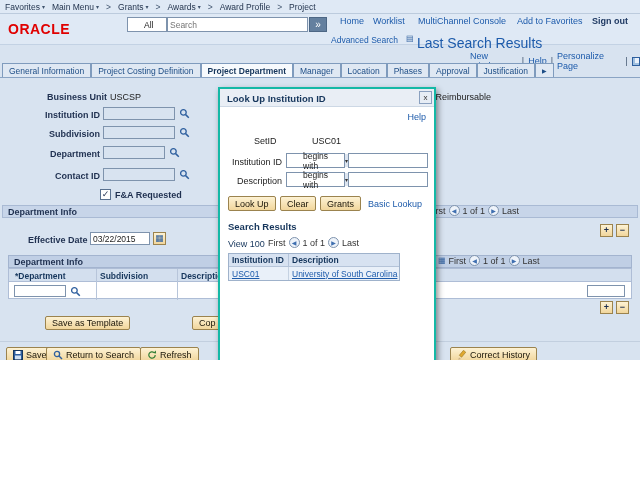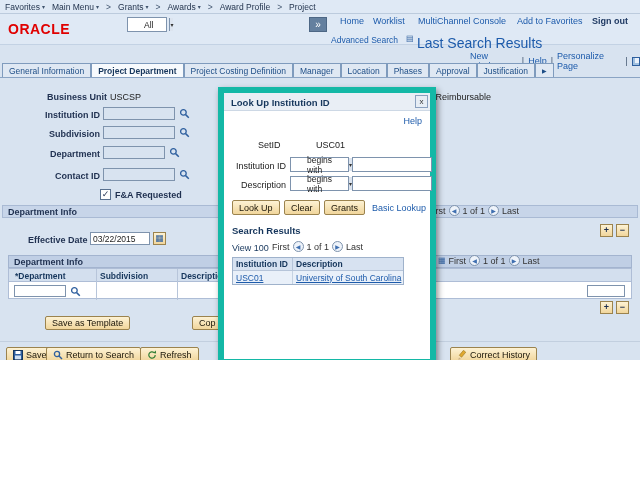--- a/index.html
+++ b/index.html
@@ -33,21 +33,21 @@
   .crumb{display:inline-flex;align-items:center;gap:2px;cursor:pointer}
   .caret{font-size:6px;color:#41556f}
   .sep{color:#41556f}
   .tab{display:flex;align-items:center;border:1px solid #7f9bbd;border-bottom:none;background:#dfe8f3;
        padding:0 6px;height:15px;color:#1d4d86;cursor:pointer;font-size:8.5px}
   .tab.active{background:#f7fafd;font-weight:bold;color:#16365c}
   .pageicon{display:inline-block;width:9px;height:9px;border:1px solid #2e5f9e;background:#eaf1fa;
             box-shadow:inset 2px -2px 0 #9fc0e0}
   .docicon{font-size:8px;color:#2e5f9e}
   .modal{position:absolute;left:218px;top:87px;width:218px;height:278px;background:#fff;
-         border:6px solid #14b8a6;box-shadow:2px 3px 6px rgba(0,0,0,.45);z-index:20}
+         border:2px solid #14b8a6;box-shadow:2px 3px 6px rgba(0,0,0,.45);z-index:20}
   .mclose{position:absolute;right:2px;top:2px;width:13px;height:13px;background:#e7edf5;
           border:1px solid #8aa0bf;display:flex;align-items:center;justify-content:center;
           font-size:8px;color:#333;cursor:pointer}
   .mtitlebar{position:absolute;left:0;top:0;width:100%;height:18px;background:#e9eef5;border-bottom:1px solid #cdd8e5}
   .gridhead{background:#d3dfee;border-bottom:1px solid #aebdd6}
   .cell-b{font-weight:bold;color:#16365c;font-size:8.5px}
   .vline{position:absolute;width:1px;background:#b7c5da}
   svg{display:block}
 </style>
 </head>
@@ -85,20 +85,21 @@
   </div>
 
   <div class="abs" style="left:0;top:14px;width:640px;height:31px;background:#dfe9f5;border-bottom:1px solid #c3d2e4"></div>
 
   <span class="t" style="left:8px;top:21px;font-size:14px;font-weight:bold;color:#e00000;letter-spacing:.5px">ORACLE</span>
 
   <div class="combo" style="left:127px;top:17px;width:40px">
     <span class="txt">All</span>
     <span class="arr">▾</span>
   </div>
+  <input class="inp" style="left: 167px; top: 17px; width: 141px; height: 15px;" placeholder="Search">
   <div class="abs" style="left:309px;top:17px;width:18px;height:15px;background:#64809f;border:1px solid #4d6785;color:#fff;
               display:flex;align-items:center;justify-content:center;font-size:10px;cursor:pointer">
     <span>»</span>
   </div>
   <span class="t lnk" style="left:331px;top:35px;font-size:8.5px">Advanced Search</span>
   <span class="t docicon" style="left:406px;top:34px">▤</span>
   <span class="t lnk" style="left:417px;top:35px;font-size:14px">Last Search Results</span>
 
   <span class="t lnk" style="left:340px;top:16px">Home</span>
   <span class="t lnk" style="left:373px;top:16px">Worklist</span>
@@ -111,22 +112,22 @@
     <span class="sep">|</span>
     <span class="lnk">Help</span>
     <span class="sep">|</span>
     <span class="lnk">Personalize Page</span>
     <span class="sep">|</span>
     <span class="pageicon"></span>
   </div>
 
   <div class="bar" style="left:2px;top:62px;height:16px">
     <span class="tab">General Information</span>
+    <span class="tab">Project Costing Definition</span>
     <span class="tab active">Project Department</span>
-    <span class="tab">Project Costing Definition</span>
     <span class="tab">Manager</span>
     <span class="tab">Location</span>
     <span class="tab">Phases</span>
     <span class="tab">Approval</span>
     <span class="tab">Justification</span>
     <span class="tab" style="font-size:6px;color:#1d4d86">▶</span>
   </div>
   <div class="abs" style="left:0;top:77px;width:640px;height:1px;background:#8aa4c4"></div>
 
   <span class="t lbl" style="left:47px;top:92px">Business Unit</span>

